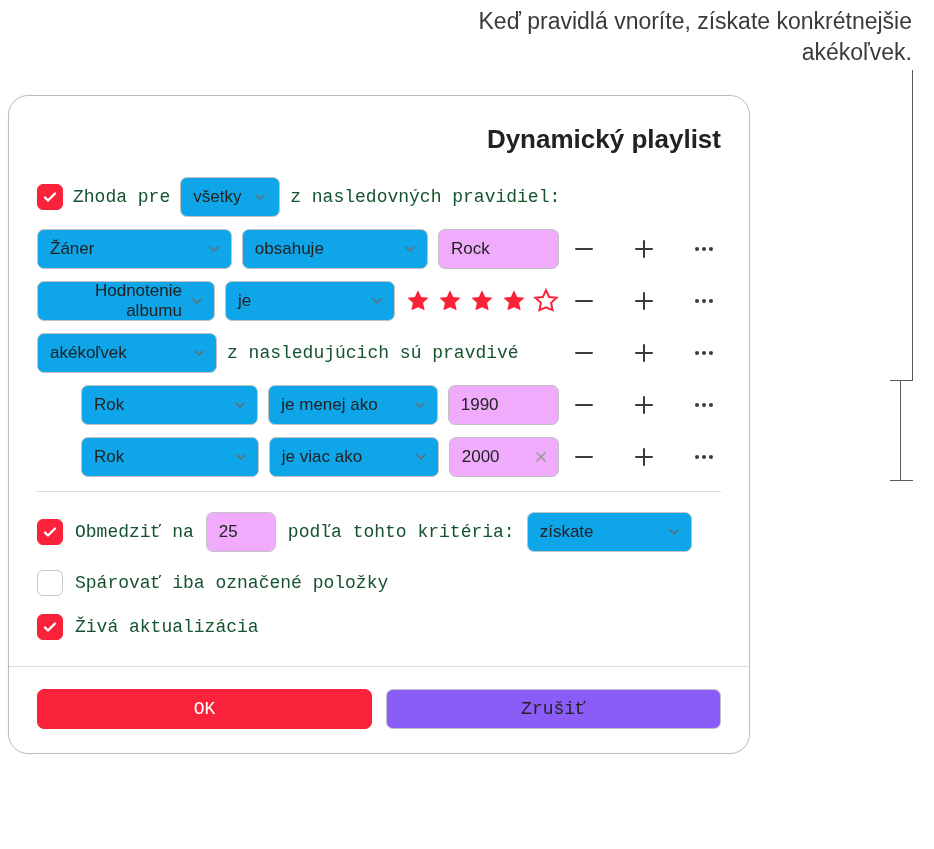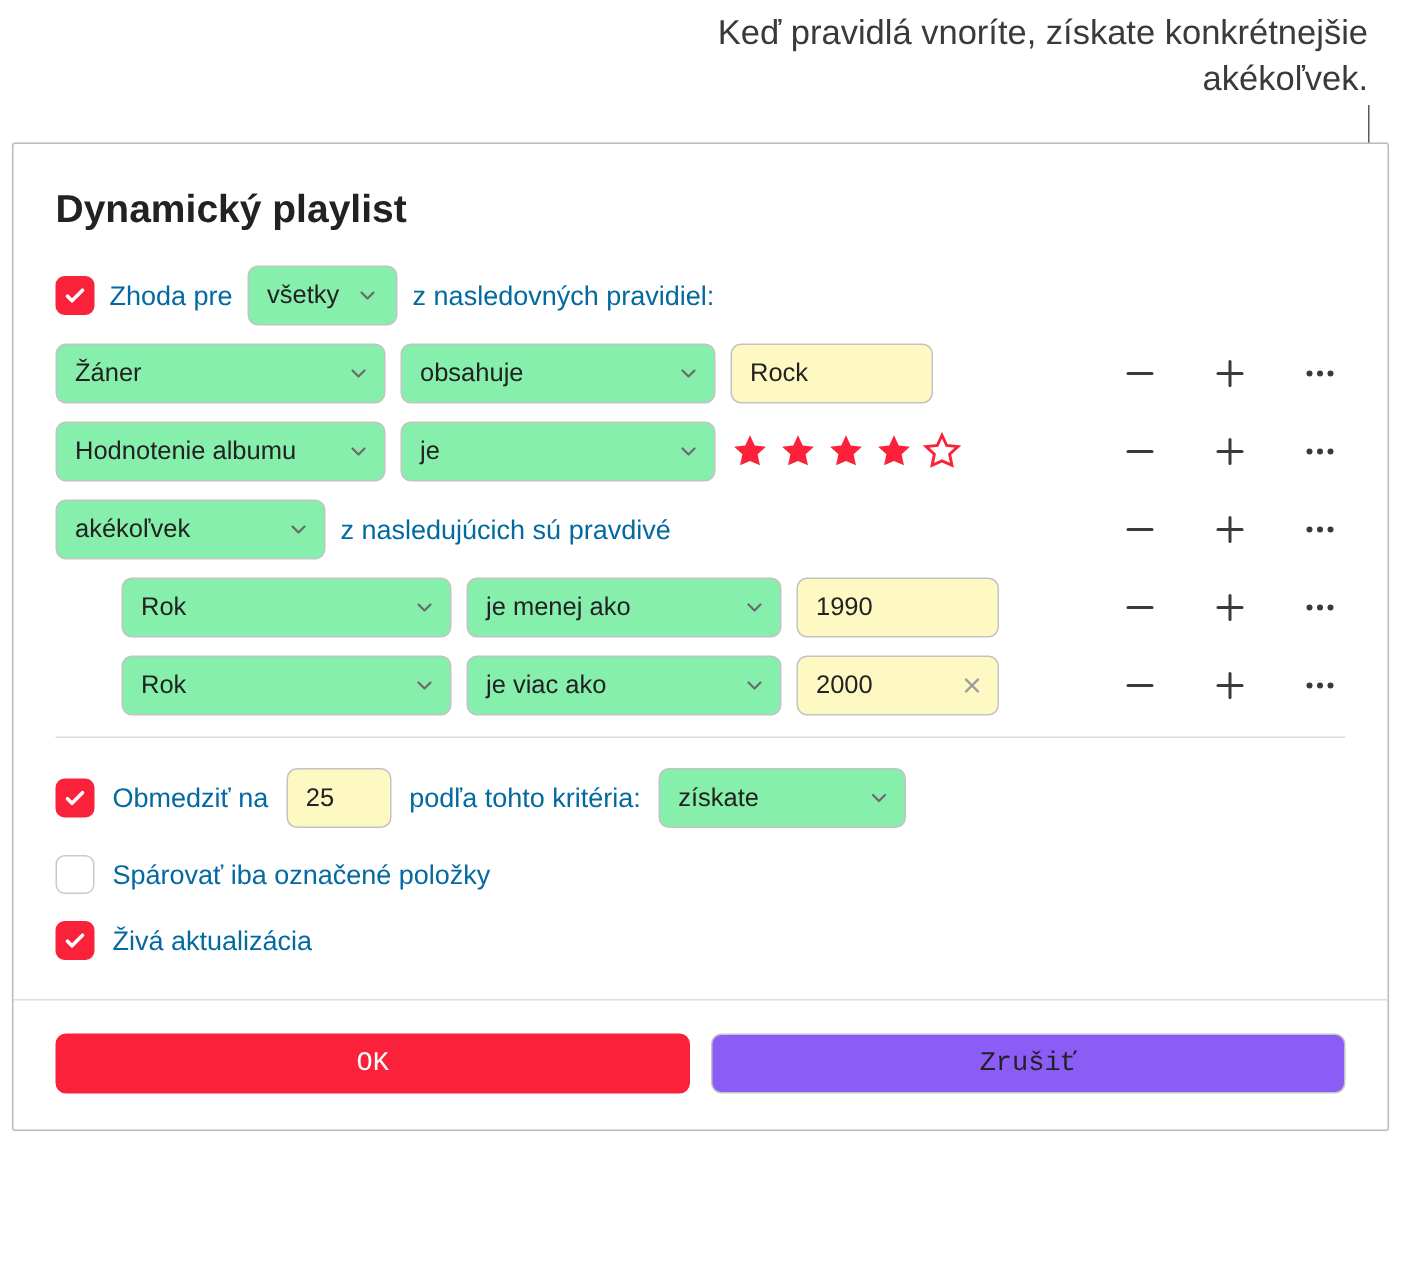--- a/index.html
+++ b/index.html
@@ -26,26 +26,27 @@
     color: #3a3a3a;
   }
   .leader {
     position: absolute;
     background: #5a5a5a;
   }
   .dialog {
     position: absolute;
     left: 8px;
     top: 95px;
-    width: 918px;
+    width: 742px;
     background: #fff;
     border: 1px solid #bcbcbc;
-    border-radius: 2px;
+    border-radius: 20px;
     padding: 0;
     box-shadow: 0 0 0 1px rgba(0,0,0,0.02);
+    text-align: right;
   }
   .dialog-body {
     padding: 28px 28px 10px 28px;
   }
   .dialog-title {
     font-size: 26px;
     font-weight: 700;
     margin: 0 0 22px 0;
   }
   .row {
@@ -68,43 +69,44 @@
     background: #fff;
   }
   .checkbox.checked {
     background: #fa223a;
     border-color: #fa223a;
   }
   .checkbox.checked svg { display: block; }
   .checkbox svg { display: none; }
   .label {
     font-size: 18px;
-    color: #0369a1;
+    color: #14532d;
+    font-family: Liberation Mono, monospace;
   }
   .select {
     display: inline-flex;
     align-items: center;
     justify-content: space-between;
-    background: #86efac;
+    background: #0ea5e9;
     border: 1px solid #c3c3c3;
     border-radius: 7px;
     height: 40px;
     padding: 0 10px 0 12px;
     font-size: 17px;
     color: #222;
     cursor: default;
     gap: 8px;
   }
   .select .chev {
     flex-shrink: 0;
   }
   .textinput {
     display: inline-flex;
     align-items: center;
-    background: #fef9c3;
+    background: #f0abfc;
     border: 1px solid #c3c3c3;
     border-radius: 7px;
     height: 40px;
     padding: 0 12px;
     font-size: 17px;
     color: #222;
   }
   .textinput.with-clear { padding-right: 6px; justify-content: space-between; }
   .clear-btn {
     width: 22px; height: 22px;

